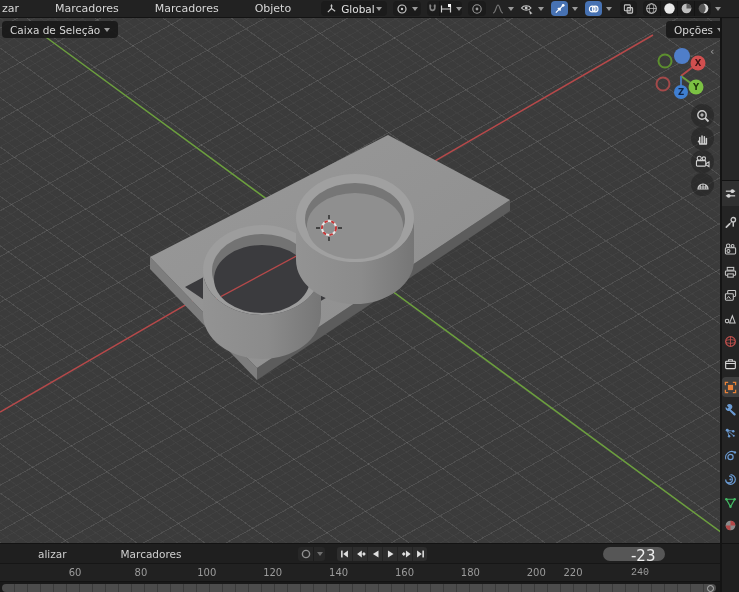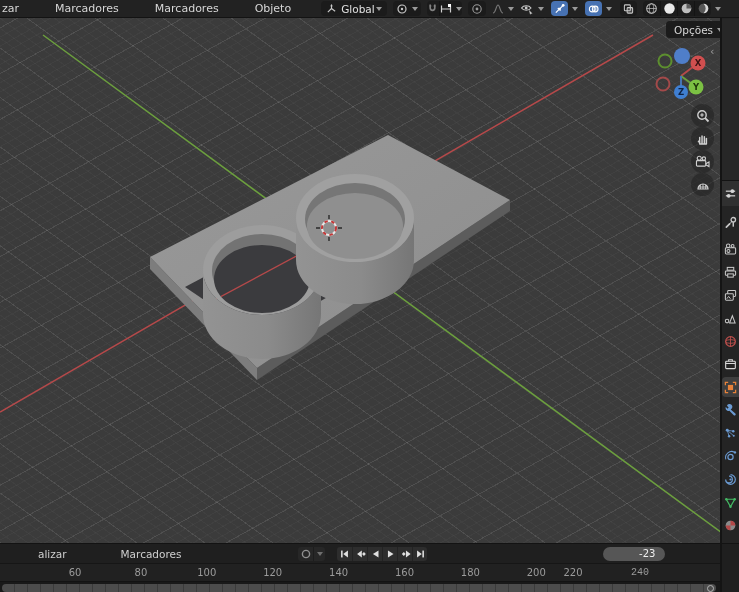--- a/index.html
+++ b/index.html
@@ -35,21 +35,21 @@
   #rc-bottom{position:absolute;left:0;top:543px;width:17px;height:49px;background:#1f1f1f;border-top:1px solid #131313;}
   
   #timeline{position:absolute;left:0;top:543px;width:720px;height:49px;background:#1f1f1f;border-top:1px solid #131313;}
   #tl-hdr{position:absolute;left:0;top:0;width:100%;height:19px;background:#1f1f1f;display:flex;align-items:center;}
   #tl-hdr .menu{padding:0 9px;font-size:10.5px;color:#cfcfcf;margin-left:36px;}
   #tl-ruler{position:absolute;left:0;top:19px;width:100%;height:18px;background:#212121;border-top:1px solid #161616;}
   #tl-ruler .tick{position:absolute;top:3px;transform:translateX(-50%);font-size:10px;color:#9b9b9b;margin-left:16px;}
   #tl-scroll{position:absolute;left:0;top:37px;width:100%;height:12px;background:#191919;border-top:1px solid #131313;}
   #tl-bar{position:absolute;left:2px;top:2px;width:714px;height:8px;border-radius:4px;background:#4c4c4c;background-image:repeating-linear-gradient(90deg,transparent 0 12px,rgba(0,0,0,0.22) 12px 13px);}
   #tl-knob{position:absolute;right:2px;top:0.5px;width:7px;height:7px;border-radius:50%;border:1.5px solid #b5b5b5;background:#4c4c4c;}
-  .fld{display:flex;align-items:center;height:14px;font-size:10px;color:#efefef;background:#4e4e4e;}
+  .fld{display:flex;height:14px;font-size:15px;color:#efefef;background:#4e4e4e;}
   .pbtn{width:15px;height:14px;display:flex;align-items:center;justify-content:center;background:#2d2d2d;}
   .pbtn+.pbtn{border-left:1px solid #232323;}
   svg{display:block;}
 </style>
 </head>
 <body>
 
 <div id="app">
 
   <div id="topbar">
@@ -212,20 +212,24 @@
         <ellipse cx="355" cy="208" rx="48" ry="33" fill="#8f8f8f"></ellipse>
       </g>
 
       <g transform="translate(329,210)">
         <circle r="7" fill="none" stroke="#e8e8e8" stroke-width="2"></circle>
         <circle r="7" fill="none" stroke="#c23838" stroke-width="2" stroke-dasharray="3.5 3.5"></circle>
         <path d="M0,-13 V-9 M0,9 V13 M-13,0 H-9 M9,0 H13" stroke="#2a2a2a" stroke-width="1.4"></path>
       </g>
     </svg>
 
+    <div class="vpill" style="left:2px;top:3px;">
+      <span>Caixa de Seleção</span>
+      <span class="chev"></span>
+    </div>
     <div class="vpill" style="left:666px;top:3px;">
       <span>Opções</span>
       <span class="chev"></span>
     </div>
 
     <div style="position:absolute;left:710px;top:27px;color:#9a9a9a;font-size:11px;">‹</div>
 
     <svg width="60" height="60" viewBox="0 0 60 60" style="position:absolute;left:653px;top:28px;">
       <line x1="28" y1="30" x2="45" y2="17" stroke="#b5494a" stroke-width="2"></line>
       <line x1="28" y1="30" x2="43" y2="41" stroke="#6c9f3e" stroke-width="2"></line>

